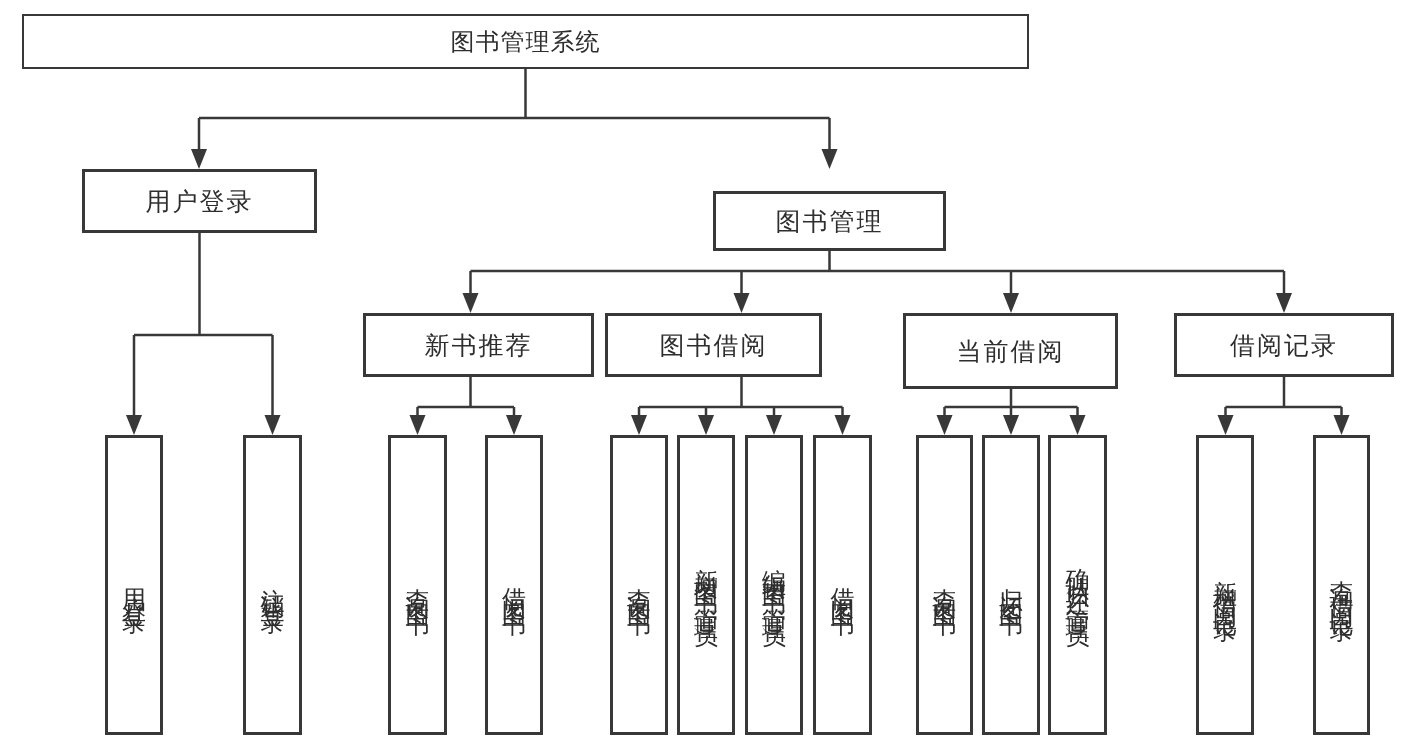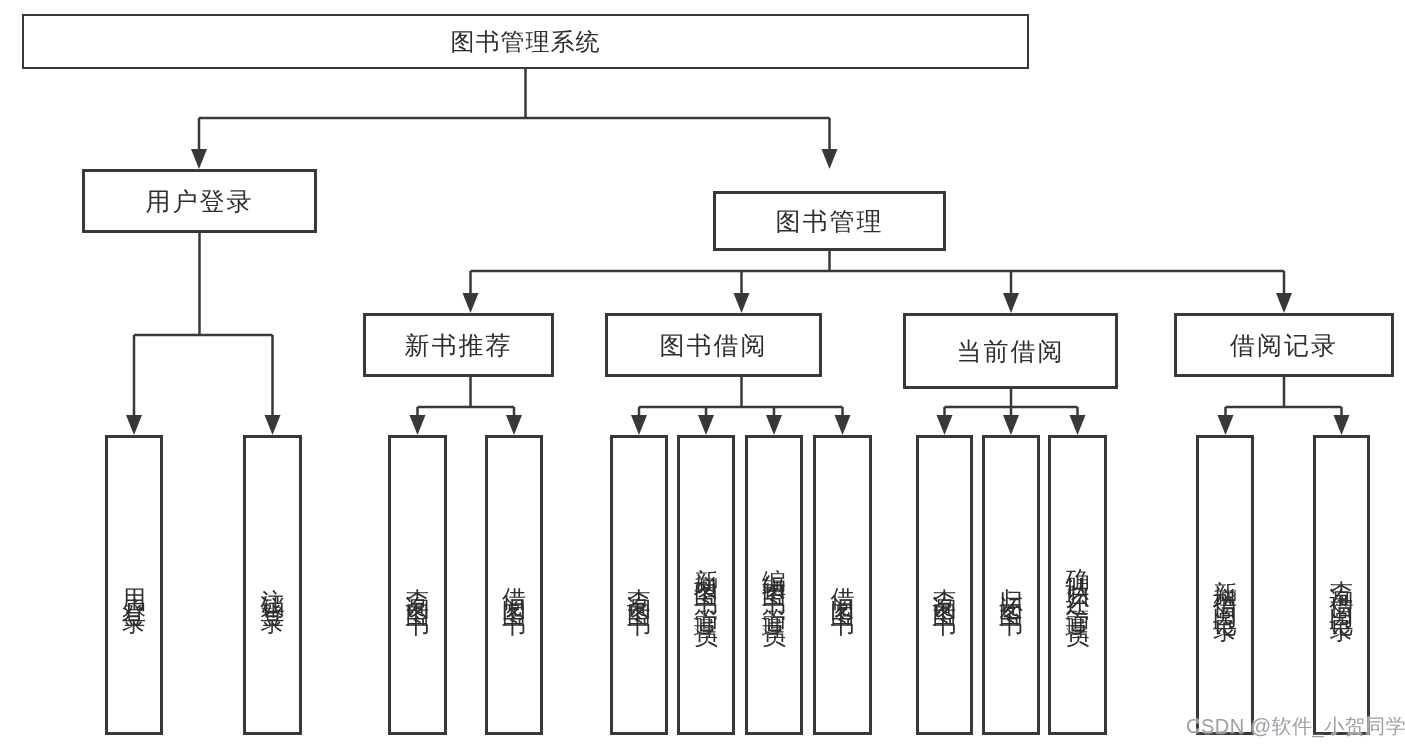--- a/index.html
+++ b/index.html
@@ -89,21 +89,21 @@
   <div id="nodes">
       <div class="node horiz root" style="left: 22px; top: 14px; width: 1007px; height: 55px; color: rgb(46, 46, 46); border-color: rgb(56, 56, 56);">
         <span class="lbl">图书管理系统</span>
       </div>
       <div class="node horiz" style="left: 82px; top: 169px; width: 235px; height: 64px; color: rgb(46, 46, 46); border-color: rgb(56, 56, 56);">
         <span class="lbl">用户登录</span>
       </div>
       <div class="node horiz" style="left: 713px; top: 169px; width: 233px; height: 60px; color: rgb(46, 46, 46); border-color: rgb(56, 56, 56); margin-top: 22px;">
         <span class="lbl">图书管理</span>
       </div>
-      <div class="node horiz" style="left: 363px; top: 313px; width: 191px; height: 64px; color: rgb(46, 46, 46); border-color: rgb(56, 56, 56);">
+      <div class="node horiz" style="left: 363px; top: 313px; width: 231px; height: 64px; color: rgb(46, 46, 46); border-color: rgb(56, 56, 56);">
         <span class="lbl">新书推荐</span>
       </div>
       <div class="node horiz" style="left: 605px; top: 313px; width: 217px; height: 64px; color: rgb(46, 46, 46); border-color: rgb(56, 56, 56);">
         <span class="lbl">图书借阅</span>
       </div>
       <div class="node horiz" style="left: 903px; top: 313px; width: 215px; height: 76px; color: rgb(46, 46, 46); border-color: rgb(56, 56, 56);">
         <span class="lbl">当前借阅</span>
       </div>
       <div class="node horiz" style="left: 1174px; top: 313px; width: 220px; height: 64px; color: rgb(46, 46, 46); border-color: rgb(56, 56, 56);">
         <span class="lbl">借阅记录</span>
@@ -141,14 +141,13 @@
       <div class="node vert" style="left: 1048px; top: 435px; width: 59px; height: 300px; color: rgb(46, 46, 46); border-color: rgb(56, 56, 56);">
         <span class="lbl">确认归还（管理员）</span>
       </div>
       <div class="node vert" style="left: 1196px; top: 435px; width: 58px; height: 300px; color: rgb(46, 46, 46); border-color: rgb(56, 56, 56);">
         <span class="lbl">新增借阅记录</span>
       </div>
       <div class="node vert" style="left: 1313px; top: 435px; width: 57px; height: 300px; color: rgb(46, 46, 46); border-color: rgb(56, 56, 56);">
         <span class="lbl">查询借阅记录</span>
       </div>
     </div>
-  <div class="watermark" style="color: rgb(155, 159, 164);">CSDN @软件_小贺同学</div>
 </div>
 
 </body></html>

